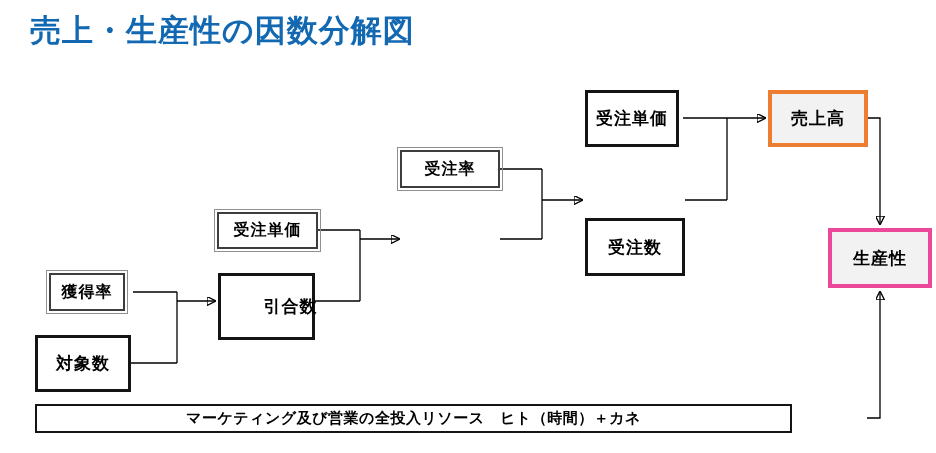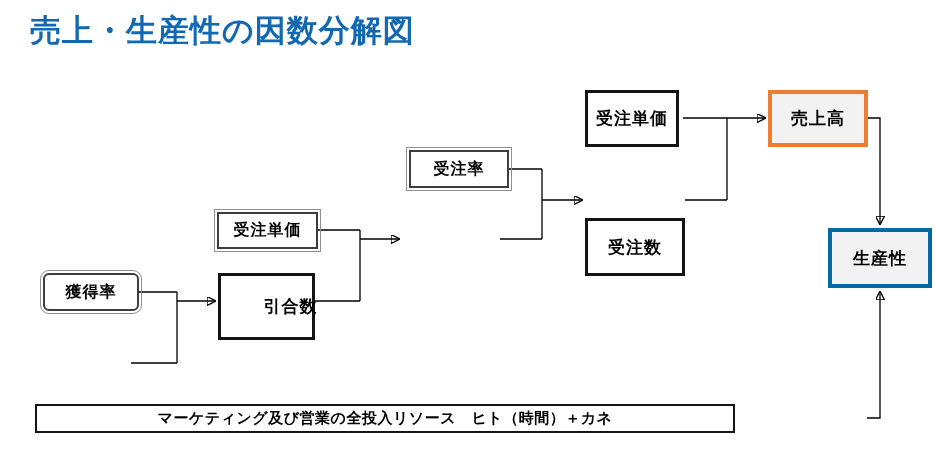--- a/index.html
+++ b/index.html
@@ -25,37 +25,37 @@
     font-weight:bold;font-size:17px;letter-spacing:1px;
     white-space:nowrap;
   }
   .count{border:3px solid #141414;}
   .rate{
     border:2px solid #3d3d3d;
     outline:1px solid #8f8f8f;outline-offset:2px;
     font-size:16px;
   }
   .sales{border:4px solid #ED7D31;background:#F2F2F2;}
-  .productivity{border:4px solid #0369a1;background:#F2F2F2;}
+  .productivity{border:4px solid #ec4899;background:#F2F2F2;}
   .bar{
     border:2px solid #141414;
     font-size:15px;letter-spacing:0.5px;
   }
   
-  #n-acquisition-rate{left:43px; top:273px; width:96px;height:38px;border-radius:6px;}
+  #n-acquisition-rate{left:49px; top:273px; width:76px;height:38px;}
   #n-target-count    {left:35px; top:335px; width:96px; height:57px;}
   #n-negotiation-rate{left:217px;top:212px; width:101px;height:37px;}
   #n-inquiry-count   {left:218px;top:273px; width:97px; height:67px;padding-left:48px;}
-  #n-order-rate      {left:400px;top:150px; width:100px;height:38px;margin-left:9px;}
+  #n-order-rate      {left:400px;top:150px; width:100px;height:38px;}
   #n-negotiation-cnt {left:402px;top:212px; width:98px; height:54px;}
   #n-order-unit-price{left:585px;top:90px;  width:94px; height:57px;}
   #n-order-count     {left:585px;top:171px; width:100px;height:58px;margin-top:47px;}
   #n-sales           {left:768px;top:90px;  width:100px;height:57px;}
   #n-productivity    {left:828px;top:228px; width:104px;height:60px;}
-  #n-resources       {left:35px; top:404px; width:700px;height:29px;}
+  #n-resources       {left:35px; top:404px; width:757px;height:29px;}
 </style>
 </head>
 <body>
 
 <div id="stage">
 
   <div id="title">売上・生産性の因数分解図</div>
 
   <svg id="connector-layer" viewBox="0 0 936 453" xmlns="http://www.w3.org/2000/svg">
     <defs>
@@ -83,20 +83,21 @@
     <path d="M727,118 V200"></path>
     <path d="M683,118 H765" marker-end="url(#arr)"></path>
 
     <path d="M868,118 H880 V224" marker-end="url(#arr)"></path>
 
     <path d="M867,418 H880 V292" marker-end="url(#arr)"></path>
   </svg>
 
   <div id="n-acquisition-rate" class="node rate">獲得率</div>
 
+  <div id="n-target-count" class="node count">対象数</div>
 
   <div id="n-negotiation-rate" class="node rate">受注単価</div>
 
   <div id="n-inquiry-count" class="node count">引合数</div>
 
   <div id="n-order-rate" class="node rate">受注率</div>
 
 
   <div id="n-order-unit-price" class="node count">受注単価</div>
 

